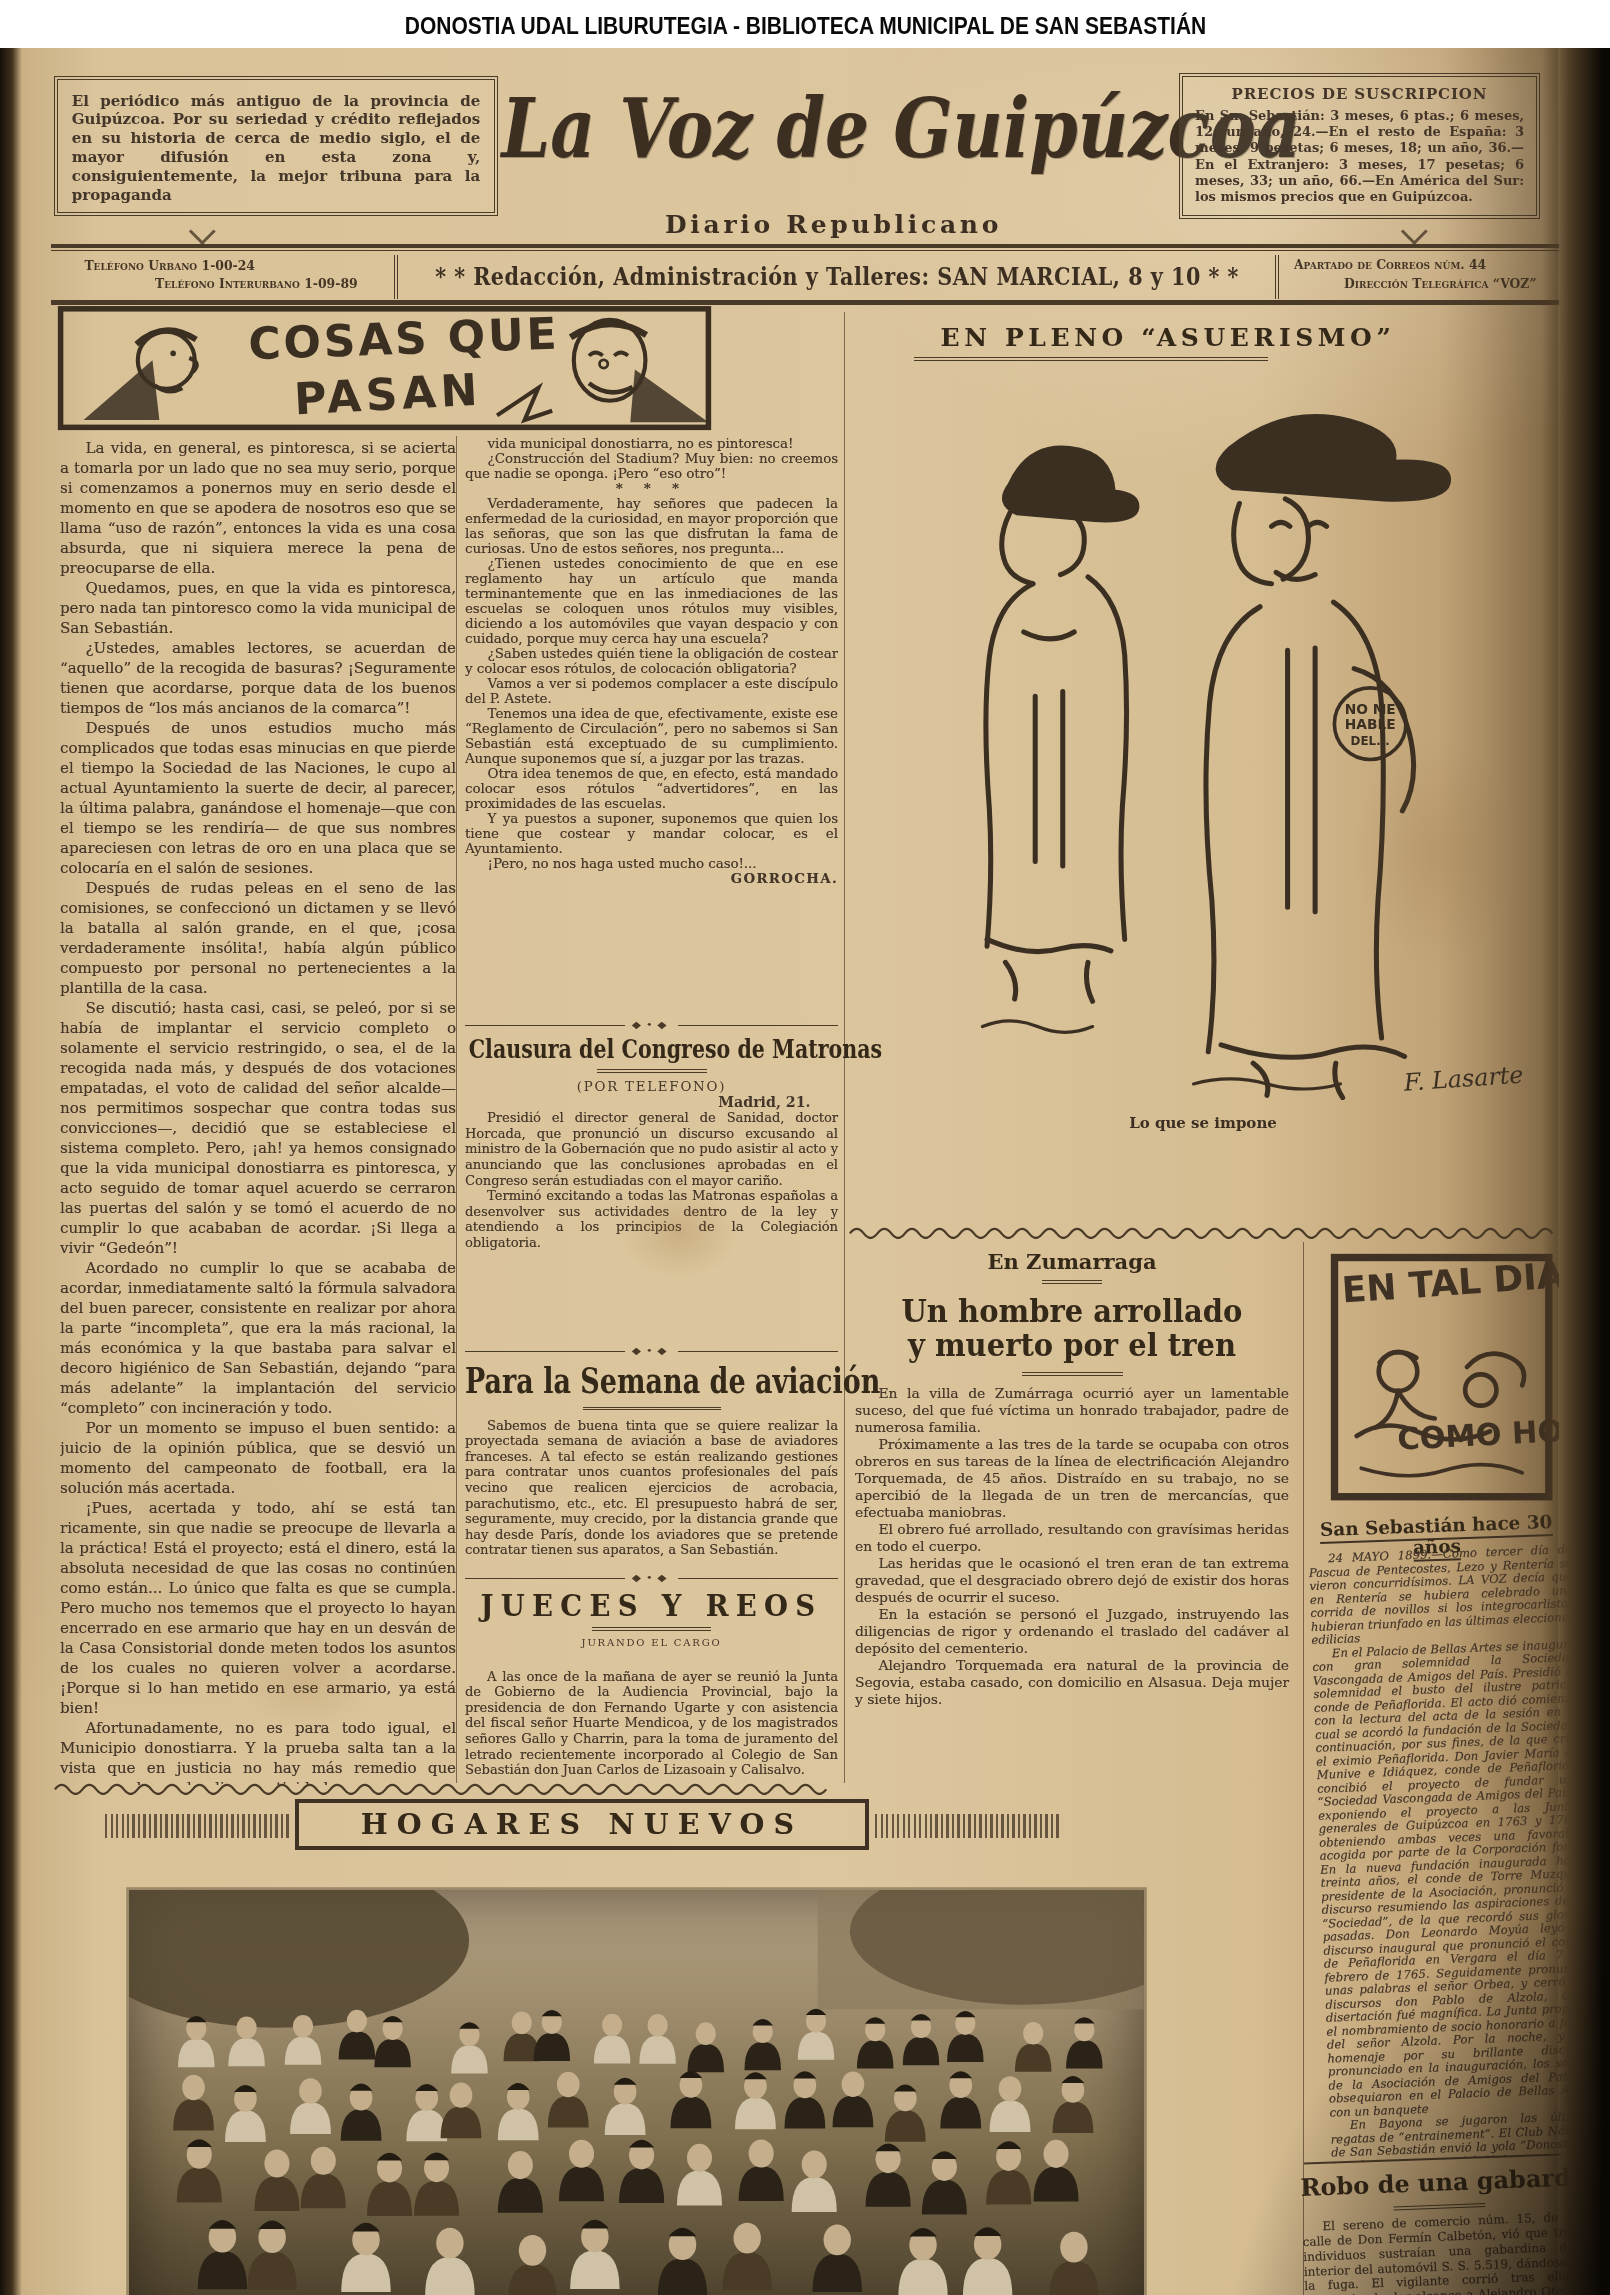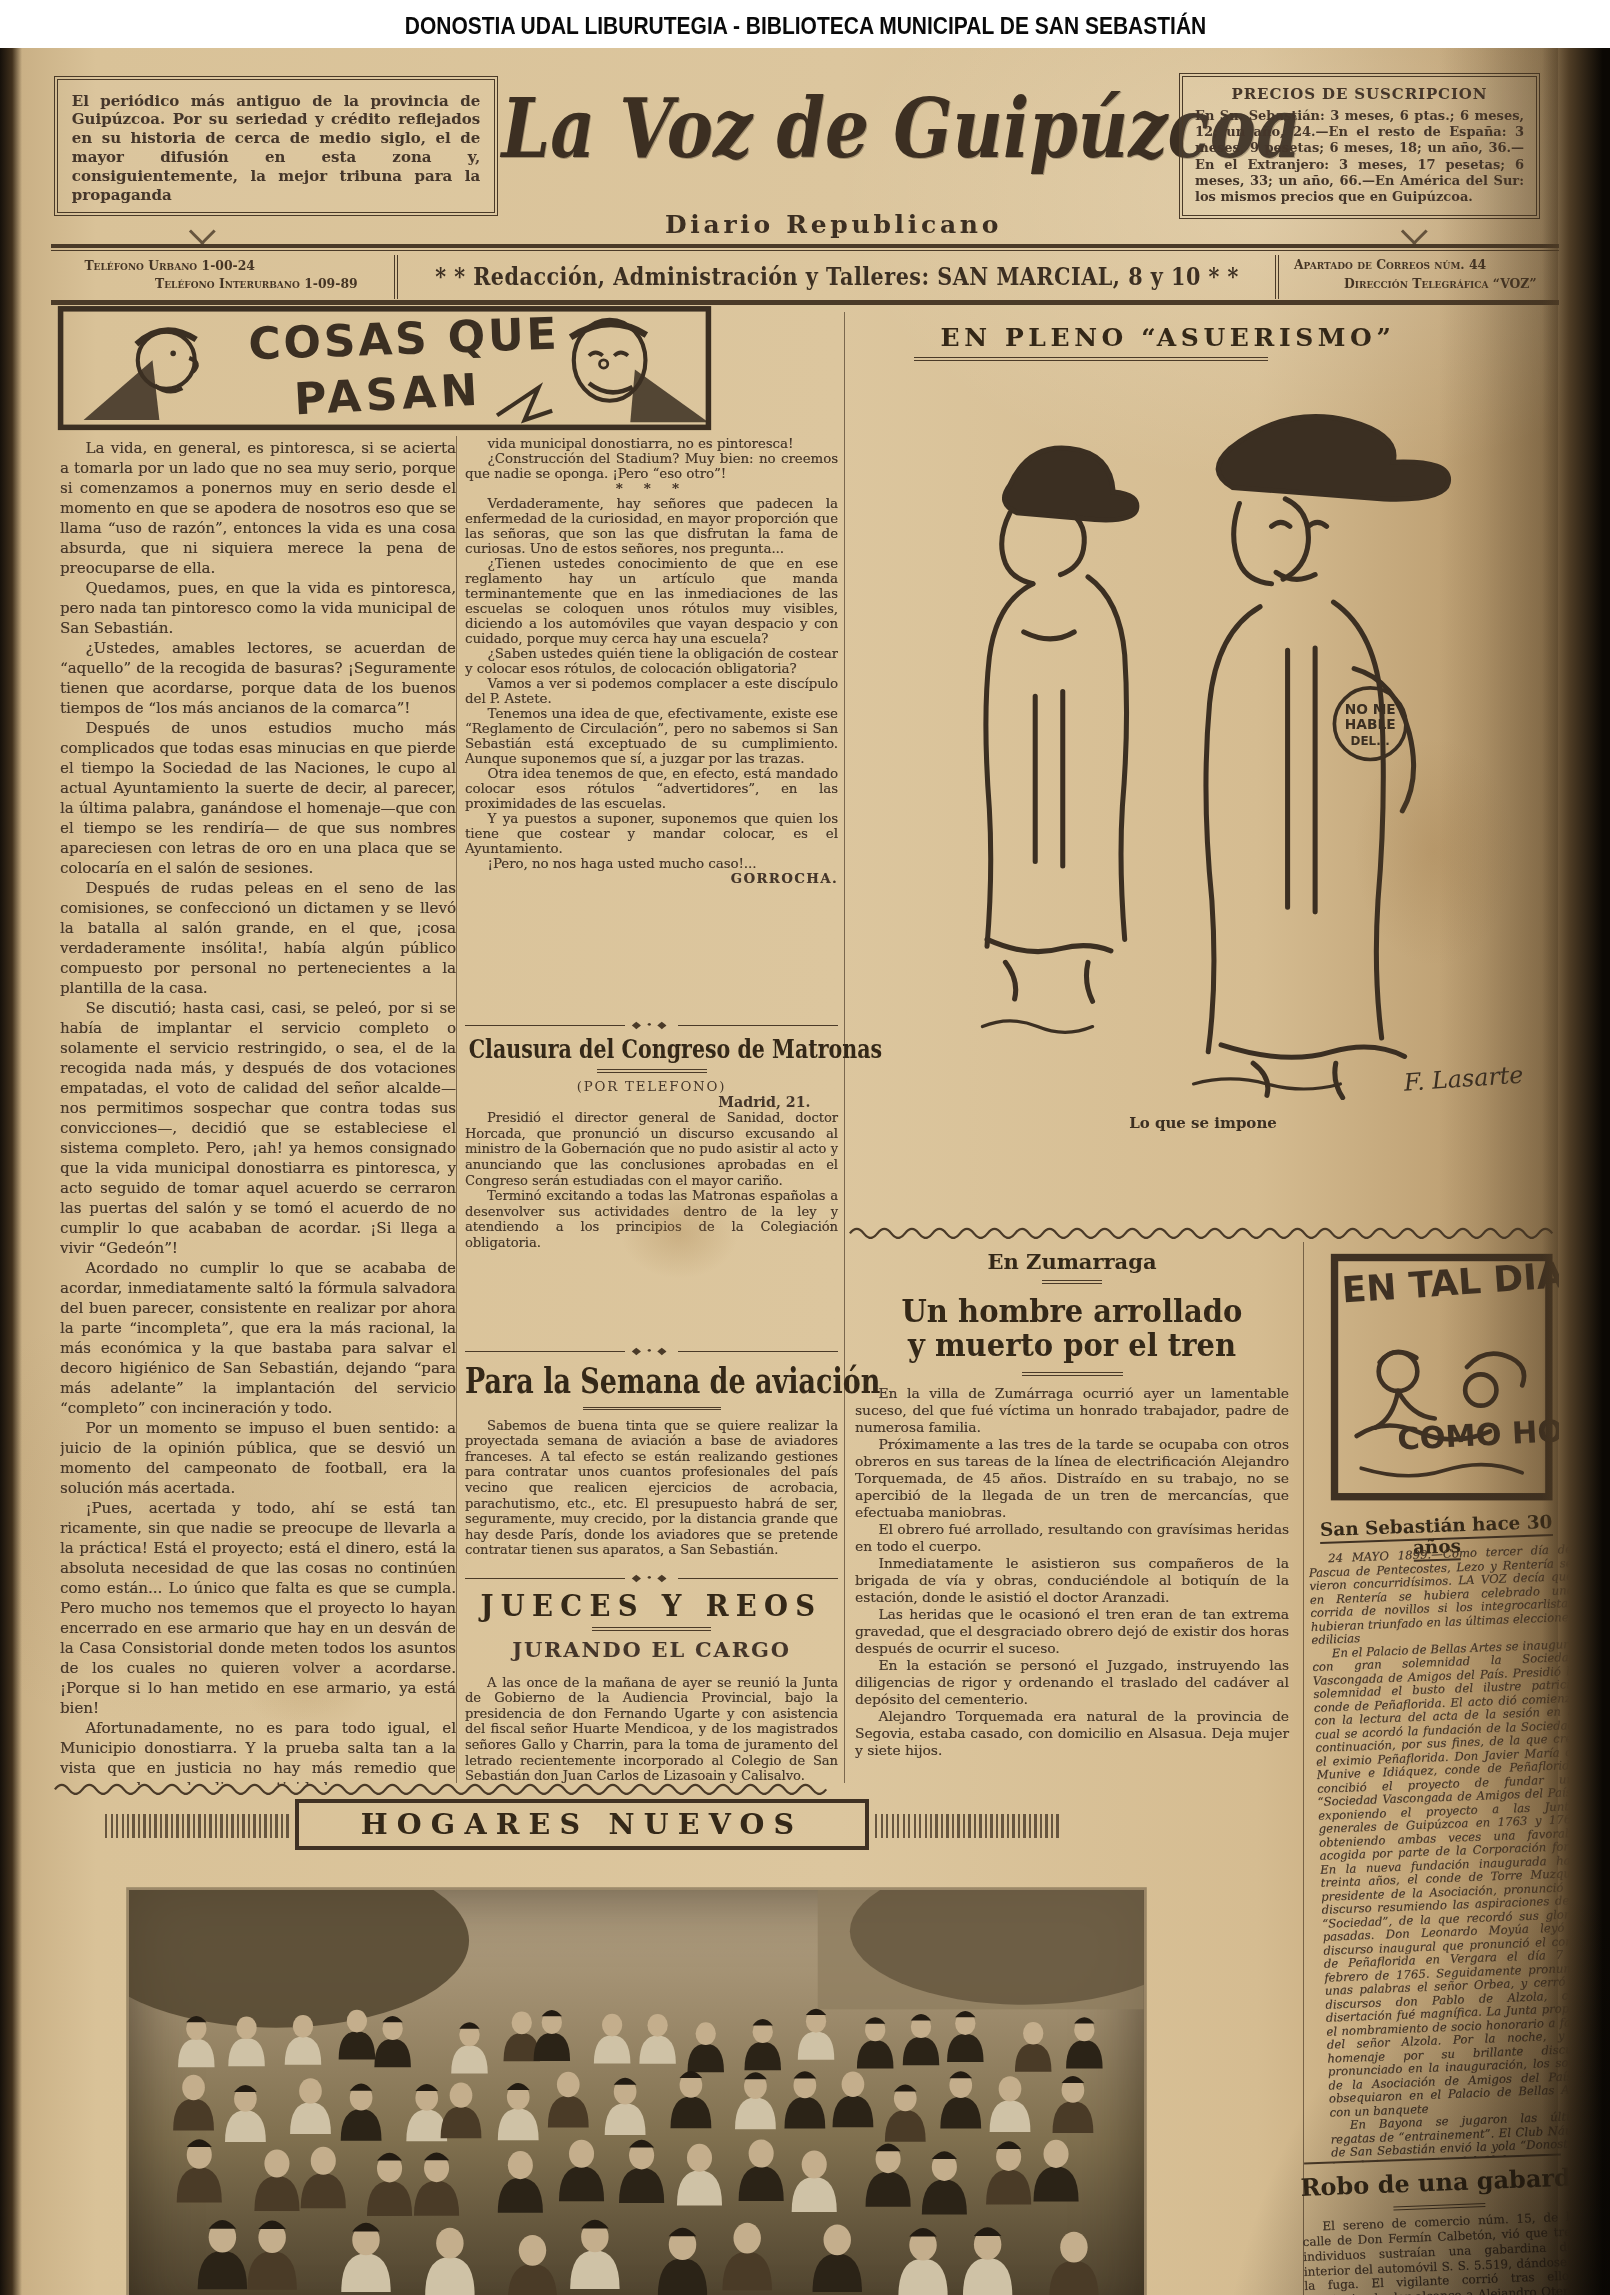--- a/index.html
+++ b/index.html
@@ -175,21 +175,21 @@
           <p>Sabemos de buena tinta que se quiere realizar la proyectada semana de aviación a base de aviadores franceses. A tal efecto se están realizando gestiones para contratar unos cuantos profesionales del país vecino que realicen ejercicios de acrobacia, parachutismo, etc., etc. El presupuesto habrá de ser, seguramente, muy crecido, por la distancia grande que hay desde París, donde los aviadores que se pretende contratar tienen sus aparatos, a San Sebastián.</p>
         </div>
     </div>
 
     <div class="abs ornament" style="left:465px;top:1523px;width:373px;">
         <span>◆•◆</span>
       </div>
     <div class="abs" style="left:465px;top:1539px;width:373px;">
       <div class="headline" style="font-size:27.5px;letter-spacing:7.3px;transform:scaleY(1.1);transform-origin:top center;">JUECES Y REOS</div>
       <div class="shortrule" style="width:119px;margin:8.3px auto 5.5px auto;"></div>
-      <div class="center" style="font-size:21px;font-weight:700;letter-spacing:1.8px;margin-bottom:13px;">JURANDO EL CARGO</div>
+      <div class="center" style="font-size:10px;font-weight:400;letter-spacing:1.8px;margin-bottom:21px;">JURANDO EL CARGO</div>
       <div class="art" style="font-size:13px;line-height:15.6px;">
           <p>A las once de la mañana de ayer se reunió la Junta de Gobierno de la Audiencia Provincial, bajo la presidencia de don Fernando Ugarte y con asistencia del fiscal señor Huarte Mendicoa, y de los magistrados señores Gallo y Charrin, para la toma de juramento del letrado recientemente incorporado al Colegio de San Sebastián don Juan Carlos de Lizasoain y Calisalvo.</p>
         </div>
     </div>
 
     <svg class="abs wavy" style="left:54px;top:1734px;" width="786" height="13" viewBox="0 0 1712 28">
         <path class="wave" fill="none" stroke="#4a3a28" stroke-width="5" d="M2 16 q15 -20 30 0 q15 20 30 0 q15 -20 30 0 q15 20 30 0 q15 -20 30 0 q15 20 30 0 q15 -20 30 0 q15 20 30 0 q15 -20 30 0 q15 20 30 0 q15 -20 30 0 q15 20 30 0 q15 -20 30 0 q15 20 30 0 q15 -20 30 0 q15 20 30 0 q15 -20 30 0 q15 20 30 0 q15 -20 30 0 q15 20 30 0 q15 -20 30 0 q15 20 30 0 q15 -20 30 0 q15 20 30 0 q15 -20 30 0 q15 20 30 0 q15 -20 30 0 q15 20 30 0 q15 -20 30 0 q15 20 30 0 q15 -20 30 0 q15 20 30 0 q15 -20 30 0 q15 20 30 0 q15 -20 30 0 q15 20 30 0 q15 -20 30 0 q15 20 30 0 q15 -20 30 0 q15 20 30 0 q15 -20 30 0 q15 20 30 0 q15 -20 30 0 q15 20 30 0 q15 -20 30 0 q15 20 30 0 q15 -20 30 0 q15 20 30 0 q15 -20 30 0 q15 20 30 0 q15 -20 30 0 q15 20 30 0 q15 -20 30 0 q15 20 30 0 q15 -20 30 0 q15 20 30 0"></path>
       </svg>
 
     <div class="abs hatch" style="left:105px;top:1766px;width:184px;height:24px;"></div>
@@ -415,21 +415,20 @@
     <div class="abs" style="left:855px;top:1201px;width:434px;">
       <div class="headline" style="font-size:21px;">En Zumarraga</div>
       <div class="shortrule" style="width:60px;margin:6.4px auto 8.3px auto;"></div>
       <div class="headline" style="font-size:29px;transform:scaleY(1.12);transform-origin:top center;">Un hombre arrollado</div>
       <div class="headline" style="font-size:29px;transform:scaleY(1.12);transform-origin:top center;">y muerto por el tren</div>
       <div class="shortrule" style="width:101px;margin:12px auto 8.3px auto;"></div>
       <div class="art" style="font-size:13.8px;line-height:17px;">
           <p>En la villa de Zumárraga ocurrió ayer un lamentable suceso, del que fué víctima un honrado trabajador, padre de numerosa familia.</p>
           <p>Próximamente a las tres de la tarde se ocupaba con otros obreros en sus tareas de la línea de electrificación Alejandro Torquemada, de 45 años. Distraído en su trabajo, no se apercibió de la llegada de un tren de mercancías, que efectuaba maniobras.</p>
           <p>El obrero fué arrollado, resultando con gravísimas heridas en todo el cuerpo.</p>
-          <p>Inmediatamente le asistieron sus compañeros de la brigada de vía y obras, conduciéndole al botiquín de la estación, donde le asistió el doctor Aranzadi.</p>
           <p>Las heridas que le ocasionó el tren eran de tan extrema gravedad, que el desgraciado obrero dejó de existir dos horas después de ocurrir el suceso.</p>
           <p>En la estación se personó el Juzgado, instruyendo las diligencias de rigor y ordenando el traslado del cadáver al depósito del cementerio.</p>
           <p>Alejandro Torquemada era natural de la provincia de Segovia, estaba casado, con domicilio en Alsasua. Deja mujer y siete hijos.</p>
         </div>
     </div>
 
     <svg class="abs" style="left:1329px;top:1204px;" width="230" height="253" viewBox="0 0 500 550">
       <rect x="12" y="12" width="466" height="520" fill="none" stroke="#3f3123" stroke-width="16"></rect>
       <text x="30" y="110" font-family="DejaVu Sans, sans-serif" font-weight="700" font-size="78" fill="#3f3123" transform="rotate(-4 30 110)">EN TAL DIA</text>
       <text x="150" y="430" font-family="DejaVu Sans, sans-serif" font-weight="700" font-size="66" fill="#3f3123" transform="rotate(-3 150 430)">COMO HOY</text>

